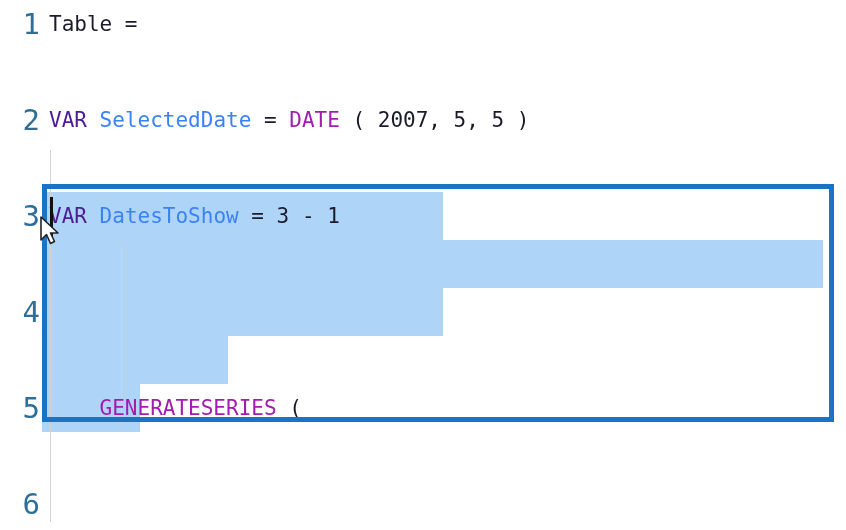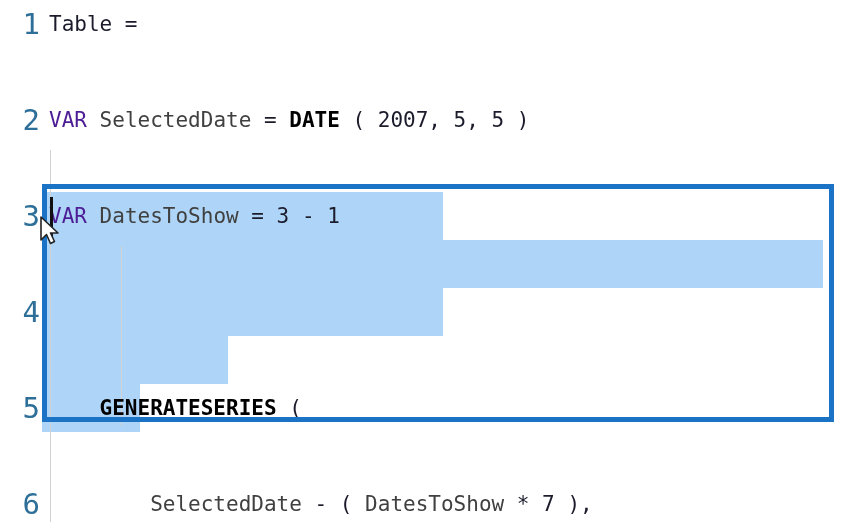--- a/index.html
+++ b/index.html
@@ -49,22 +49,22 @@
     top: 0;
     white-space: pre;
     font-size: 21px;
     line-height: 48px;
     color: #1b1b2b;
     font-family: "DejaVu Sans Mono", "Liberation Mono", monospace;
   }
 
   
   .t-kw   { color: #4c1d95; }   
-  .t-fn   { color: #000000; font-weight: bold; }   
-  .t-var  { color: #404040; }   
+  .t-fn   { color: #a21caf; }   
+  .t-var  { color: #3b82f6; }   
   .t-plain{ color: #1b1b2b; }   
 
   
   .sel {
     position: absolute;
     background: #aed5f7;
     height: 48px;
     top: 0;
     left: 0;
     z-index: 0;
@@ -138,21 +138,21 @@
       <div class="indent-guide" style="left: 50px; top: 150px; height: 372px;"></div>
       <div class="indent-guide" style="left: 121px; top: 246px; height: 180px;"></div>
     </div>
 
   <div class="lines-wrap" id="lines-wrap">
       <div class="code-line" style="top: 0px;"><div class="gutter">1</div><div class="line-content"><span class="t-plain">Table =</span></div></div>
       <div class="code-line" style="top: 48px;"><div class="gutter">2</div><div class="line-content"><span class="t-kw">VAR</span><span class="t-plain"> </span><span class="t-var">SelectedDate</span><span class="t-plain"> = </span><span class="t-fn">DATE</span><span class="t-plain"> ( 2007, 5, 5 )</span></div></div>
       <div class="code-line" style="top: 96px;"><div class="gutter">3</div><div class="line-content"><span class="t-kw">VAR</span><span class="t-plain"> </span><span class="t-var">DatesToShow</span><span class="t-plain"> = 3 - 1</span></div></div>
       <div class="code-line" style="top: 144px;"><div class="gutter">4</div></div>
       <div class="code-line" style="top: 192px;"><div class="gutter">5</div><div class="line-content"><span class="t-plain">    </span><span class="t-fn">GENERATESERIES</span><span class="t-plain"> (</span></div></div>
-      <div class="code-line" style="top: 240px;"><div class="gutter">6</div><div class="line-content"><span class="t-plain">        </span><span class="t-var">SelectedDate</span><span class="t-plain"> - ( </span><span class="t-var">DatesToShow</span><span class="t-plain"> * 7 ),</span></div></div>
+      <div class="code-line" style="top: 240px;"><div class="gutter">6</div></div>
     </div>
 
   <div id="caret" style="top: 197px;"></div>
 
   <div id="emphasis-box" style="left: 42px; top: 184px; width: 792px; height: 238px;"></div>
 
   <div id="mouse-pointer" style="left: 40px; top: 216px;">
     <svg width="22" height="32" viewBox="0 0 22 32" xmlns="http://www.w3.org/2000/svg">
       <polygon points="1,1 1,24 6.5,18.5 10.5,27.5 14.5,25.5 10.5,17 18,17" fill="#ffffff" stroke="#222222" stroke-width="1.6" stroke-linejoin="round"></polygon>
     </svg>

